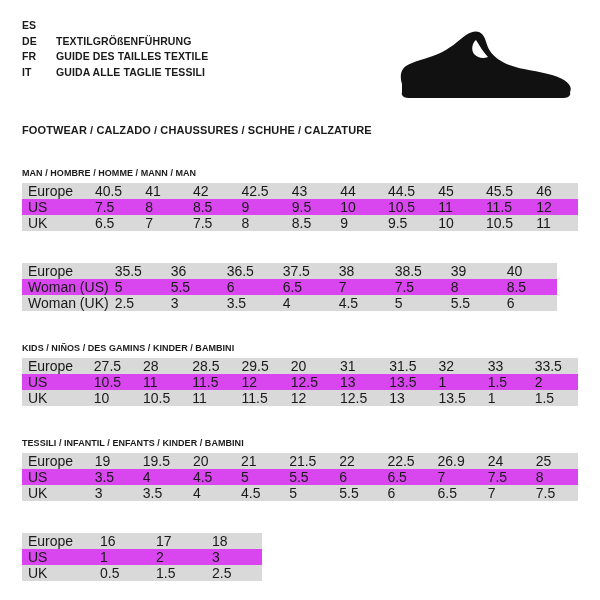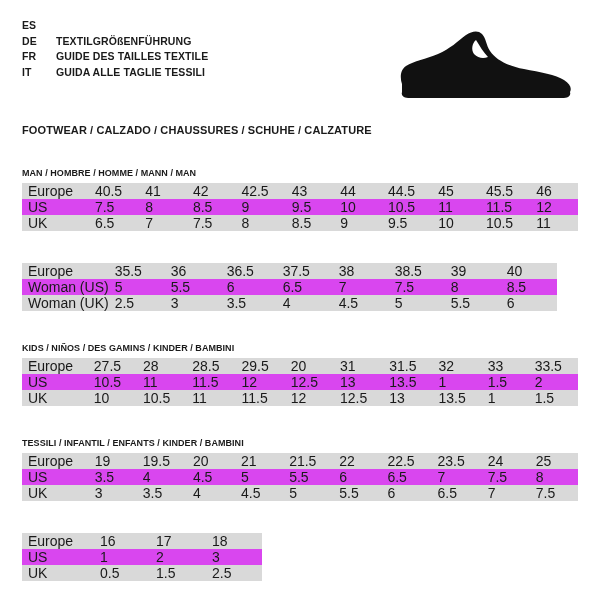--- a/index.html
+++ b/index.html
@@ -279,21 +279,21 @@
       <tbody>
         <tr class="row-shade">
           <td class="label-cell">Europe</td>
           <td class="val-cell">19</td>
           <td class="val-cell">19.5</td>
           <td class="val-cell">20</td>
           <td class="val-cell">21</td>
           <td class="val-cell">21.5</td>
           <td class="val-cell">22</td>
           <td class="val-cell">22.5</td>
-          <td class="val-cell">23.5</td>
+          <td class="val-cell">26.9</td>
           <td class="val-cell">24</td>
           <td class="val-cell">25</td>
         </tr>
         <tr class="row-plain">
           <td class="label-cell">US</td>
           <td class="val-cell">3.5</td>
           <td class="val-cell">4</td>
           <td class="val-cell">4.5</td>
           <td class="val-cell">5</td>
           <td class="val-cell">5.5</td>

